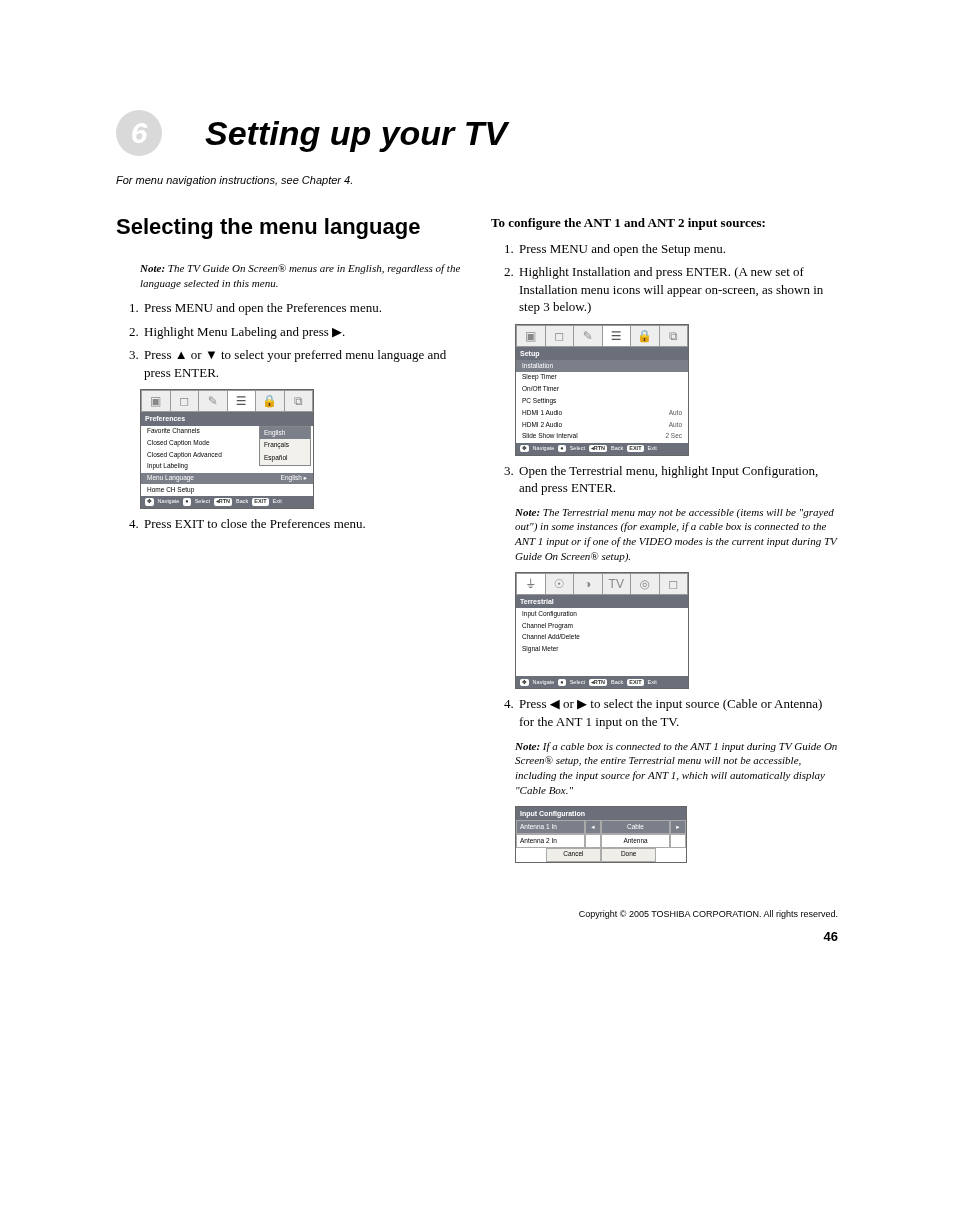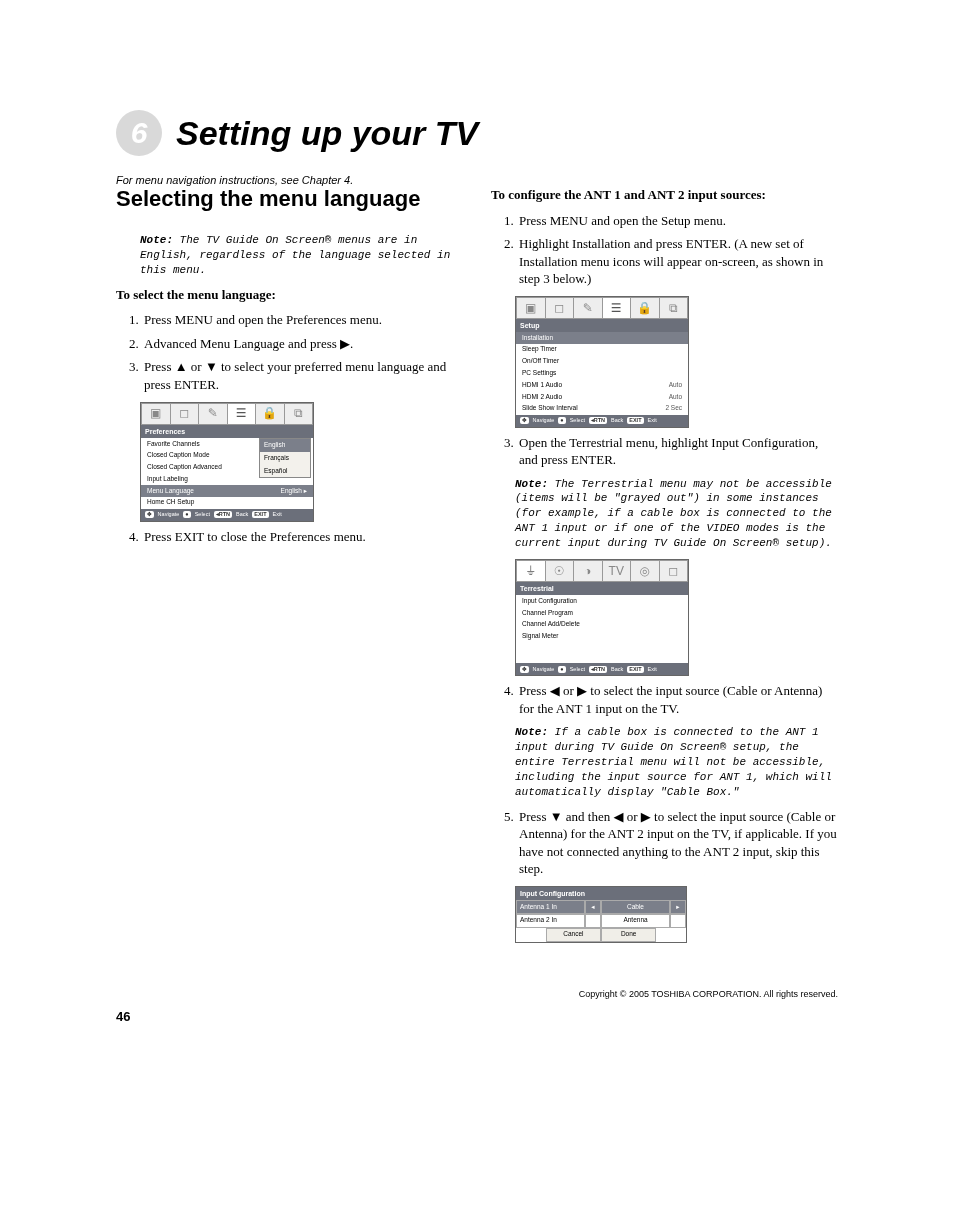--- a/index.html
+++ b/index.html
@@ -31,25 +31,27 @@
     display: flex;
     align-items: center;
     justify-content: center;
     margin-right: 14px;
   }
   .chapter-title {
     font-family: Arial, Helvetica, sans-serif;
     font-weight: bold;
     font-style: italic;
     font-size: 34px;
+    margin-left: 29px;
   }
   .sub-note {
     font-family: Arial, Helvetica, sans-serif;
     font-style: italic;
     font-size: 11px;
+    margin-bottom: 28px;
   }
   .columns {
     display: flex;
     gap: 28px;
   }
   .col {
     flex: 1;
     font-size: 13px;
     line-height: 1.35;
   }
@@ -61,21 +63,21 @@
     line-height: 1.15;
   }
   p { margin: 0 0 8px 0; }
   .bold-run {
     font-family: 'Times New Roman', serif;
     font-weight: bold;
     font-size: 13px;
   }
   .note-block {
     margin: 4px 0 8px 24px;
-    font-family: Liberation Mono, monospace;
+    font-family: Liberation Serif, serif;
     font-style: italic;
     font-size: 11px;
     line-height: 1.35;
   }
   .note-label {
     font-weight: bold;
   }
   ol {
     margin: 0 0 8px 0;
     padding-left: 26px;
@@ -200,43 +202,43 @@
     margin-top: 40px;
     text-align: right;
     font-family: Arial, Helvetica, sans-serif;
     font-size: 9px;
   }
   .page-num {
     font-family: Arial, Helvetica, sans-serif;
     font-weight: bold;
     font-size: 13px;
     margin-top: 10px;
+    text-align: right;
   }
 </style>
 </head>
 <body>
 
 <div class="page">
   <div class="chapter-header">
     <div class="chapter-circle">6</div>
     <div class="chapter-title">Setting up your TV</div>
   </div>
   <div class="sub-note">For menu navigation instructions, see Chapter 4.</div>
 
   <div class="columns">
 
     <div class="col">
       <h2 class="section">Selecting the menu language</h2>
       <div class="note-block">
         <span class="note-label">Note:</span><span> The TV Guide On Screen® menus are in English, regardless of the language selected in this menu.</span>
       </div>
-      <p class="bold-run">To select the menu language:</p>
       <ol>
         <li>Press MENU and open the Preferences menu.</li>
-        <li>Advanced Menu Language and press ▶.</li>
+        <li>Highlight Menu Labeling and press ▶.</li>
         <li>Press ▲ or ▼ to select your preferred menu language and press ENTER.</li>
       </ol>
 
       <div class="menu-shot" style="position:relative;">
         <div class="menu-iconbar">
           <div class="menu-iconbox">▣</div>
           <div class="menu-iconbox">◻</div>
           <div class="menu-iconbox">✎</div>
           <div class="menu-iconbox active">☰</div>
           <div class="menu-iconbox">🔒</div>
@@ -396,23 +398,20 @@
             <span>Exit</span>
         </div>
       </div>
 
       <ol start="4">
         <li>Press ◀ or ▶ to select the input source (Cable or Antenna) for the ANT 1 input on the TV.</li>
       </ol>
       <div class="note-block">
         <span class="note-label">Note:</span><span> If a cable box is connected to the ANT 1 input during TV Guide On Screen® setup, the entire Terrestrial menu will not be accessible, including the input source for ANT 1, which will automatically display "Cable Box."</span>
       </div>
-      <ol start="5">
-        <li>Press ▼ and then ◀ or ▶ to select the input source (Cable or Antenna) for the ANT 2 input on the TV, if applicable. If you have not connected anything to the ANT 2 input, skip this step.</li>
-      </ol>
 
       <div class="input-config">
         <div class="hdr">Input Configuration</div>
         <div class="tr">
           <div class="td sel">Antenna 1 In</div>
           <div class="td arrow sel">◂</div>
           <div class="td sel" style="text-align:center;">Cable</div>
           <div class="td arrow sel">▸</div>
         </div>
         <div class="tr">

